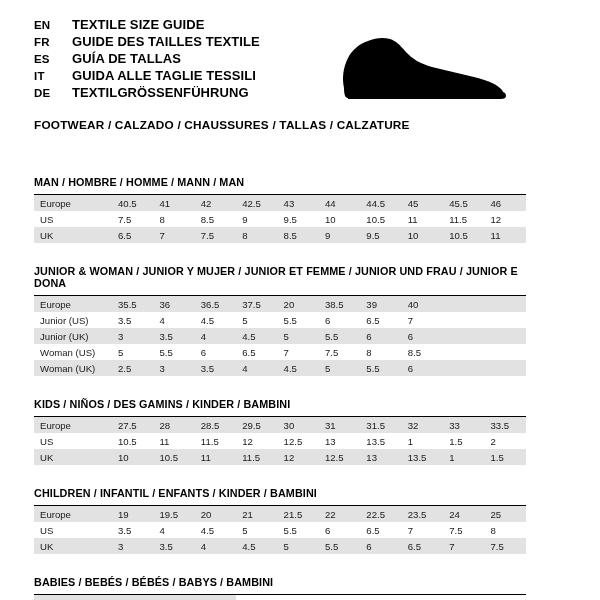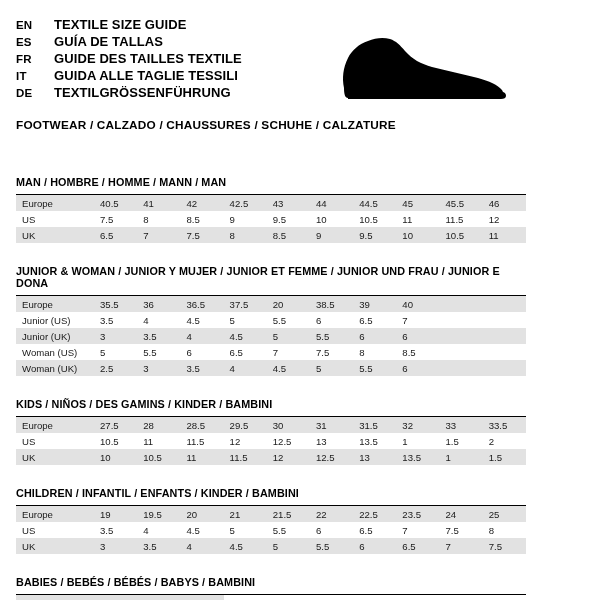--- a/index.html
+++ b/index.html
@@ -12,21 +12,21 @@
     background: #ffffff;
     font-family: "Liberation Sans", sans-serif;
     color: #000000;
     overflow: hidden;
   }
   .page {
     position: relative;
     width: 548px;
     height: 600px;
     box-sizing: border-box;
-    padding: 16px 22px 0 16px;
+    padding: 16px 22px 0 34px;
   }
 
   
   .header {
     position: relative;
     height: 86px;
   }
   .lang-list {
     display: block;
   }
@@ -108,44 +108,44 @@
 
 <div class="page">
 
   <div class="header">
     <div class="lang-list">
       <div class="lang-row">
         <span class="lang-code">EN</span>
         <span class="lang-title">TEXTILE SIZE GUIDE</span>
       </div>
       <div class="lang-row">
+        <span class="lang-code">FR</span>
+        <span class="lang-title">GUIDE DES TAILLES TEXTILE</span>
+      </div>
+      <div class="lang-row">
         <span class="lang-code">ES</span>
         <span class="lang-title">GUÍA DE TALLAS</span>
-      </div>
-      <div class="lang-row">
-        <span class="lang-code">FR</span>
-        <span class="lang-title">GUIDE DES TAILLES TEXTILE</span>
       </div>
       <div class="lang-row">
         <span class="lang-code">IT</span>
         <span class="lang-title">GUIDA ALLE TAGLIE TESSILI</span>
       </div>
       <div class="lang-row">
         <span class="lang-code">DE</span>
         <span class="lang-title">TEXTILGRÖSSENFÜHRUNG</span>
       </div>
     </div>
 
     <svg class="shoe" viewBox="0 0 190 72">
       <path fill="#000000" d="M18 58 C16 48 17 38 22 28 C26 20 33 14 42 11 C49 8 57 7 64 9 C70 11 74 15 79 21 C86 29 95 34 106 37 C121 41 137 44 152 48 C163 51 172 55 176 60 C178 63 178 66 176 68 L22 68 C19 68 18 64 18 58 Z"></path>
       <path fill="#000000" d="M22 62 L176 62 C179 62 180 64 180 66 C180 68 178 69 175 69 L22 69 Z"></path>
     </svg>
   </div>
 
-  <div class="category-title">FOOTWEAR / CALZADO / CHAUSSURES / SCHUHE / CALZATURE</div>
+  <div class="category-title">FOOTWEAR / CALZADO / CHAUSSURES / TALLAS / CALZATURE</div>
 
   <div class="section first">
     <div class="section-title">MAN / HOMBRE / HOMME / MANN / MAN</div>
     <table class="size-table">
       <tbody>
           <tr class="shaded">
         <td class="rowlabel">Europe</td>
         <td>40.5</td>
         <td>41</td>
         <td>42</td>

